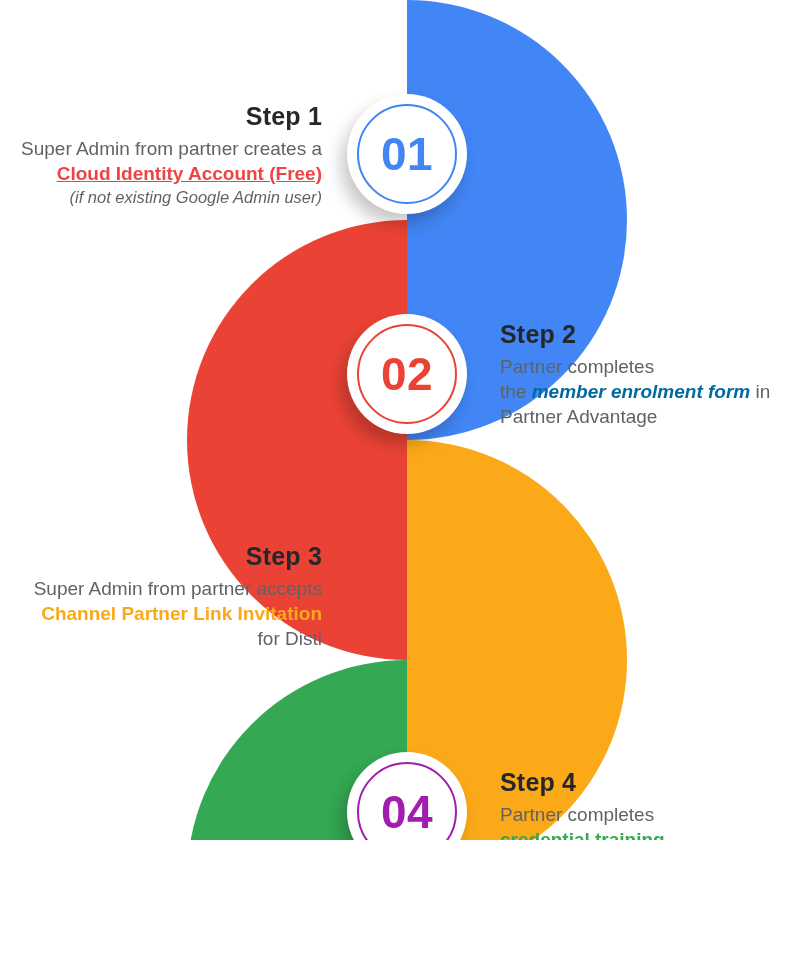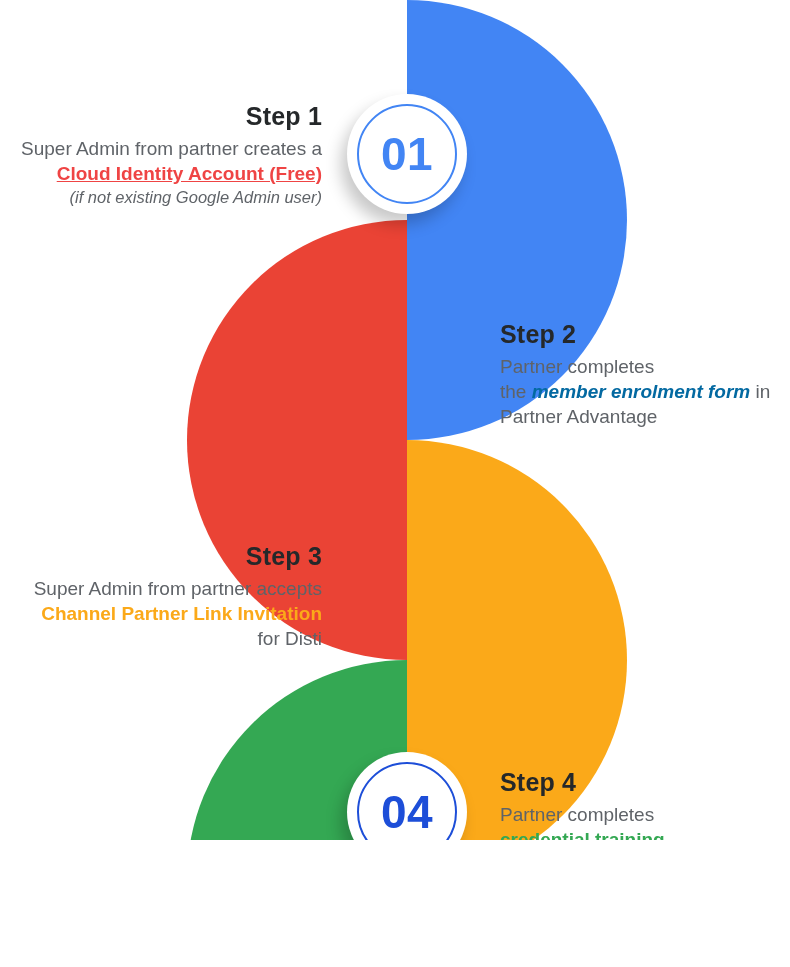--- a/index.html
+++ b/index.html
@@ -81,21 +81,21 @@
     font-size: 46px;
     font-weight: 700;
     letter-spacing: 0.5px;
     line-height: 1;
     color: inherit;
   }
 
   .badge.b1 { top: 94px;  color: #4285F4; }
   .badge.b2 { top: 314px; color: #EA4335; }
   .badge.b3 { top: 534px; color: #FBA919; }
-  .badge.b4 { top: 752px; color: #1d4ed8; }
+  .badge.b4 { top: 752px; color: #a21caf; }
 
   
   .step-text {
     position: absolute;
     width: 330px;
     line-height: 1.34;
   }
   .step-text.align-right { text-align: right; left: -8px; }
   .step-text.align-left  { text-align: left;  left: 500px; }
 
@@ -167,18 +167,22 @@
   <div class="step-text align-left t4">
     <span class="heading">Step 4</span>
     <span class="line">Partner completes</span>
     <span class="line"><span class="emph" style="color:#34A853;">credential training</span></span>
   </div>
 
   <div class="badge b1">
     <span class="ring"></span>
     <span class="num">01</span>
   </div>
+  <div class="badge b2">
+    <span class="ring"></span>
+    <span class="num">02</span>
+  </div>
   <div class="badge b4">
     <span class="ring"></span>
     <span class="num">04</span>
   </div>
 
 </div>
 
 </body></html>

